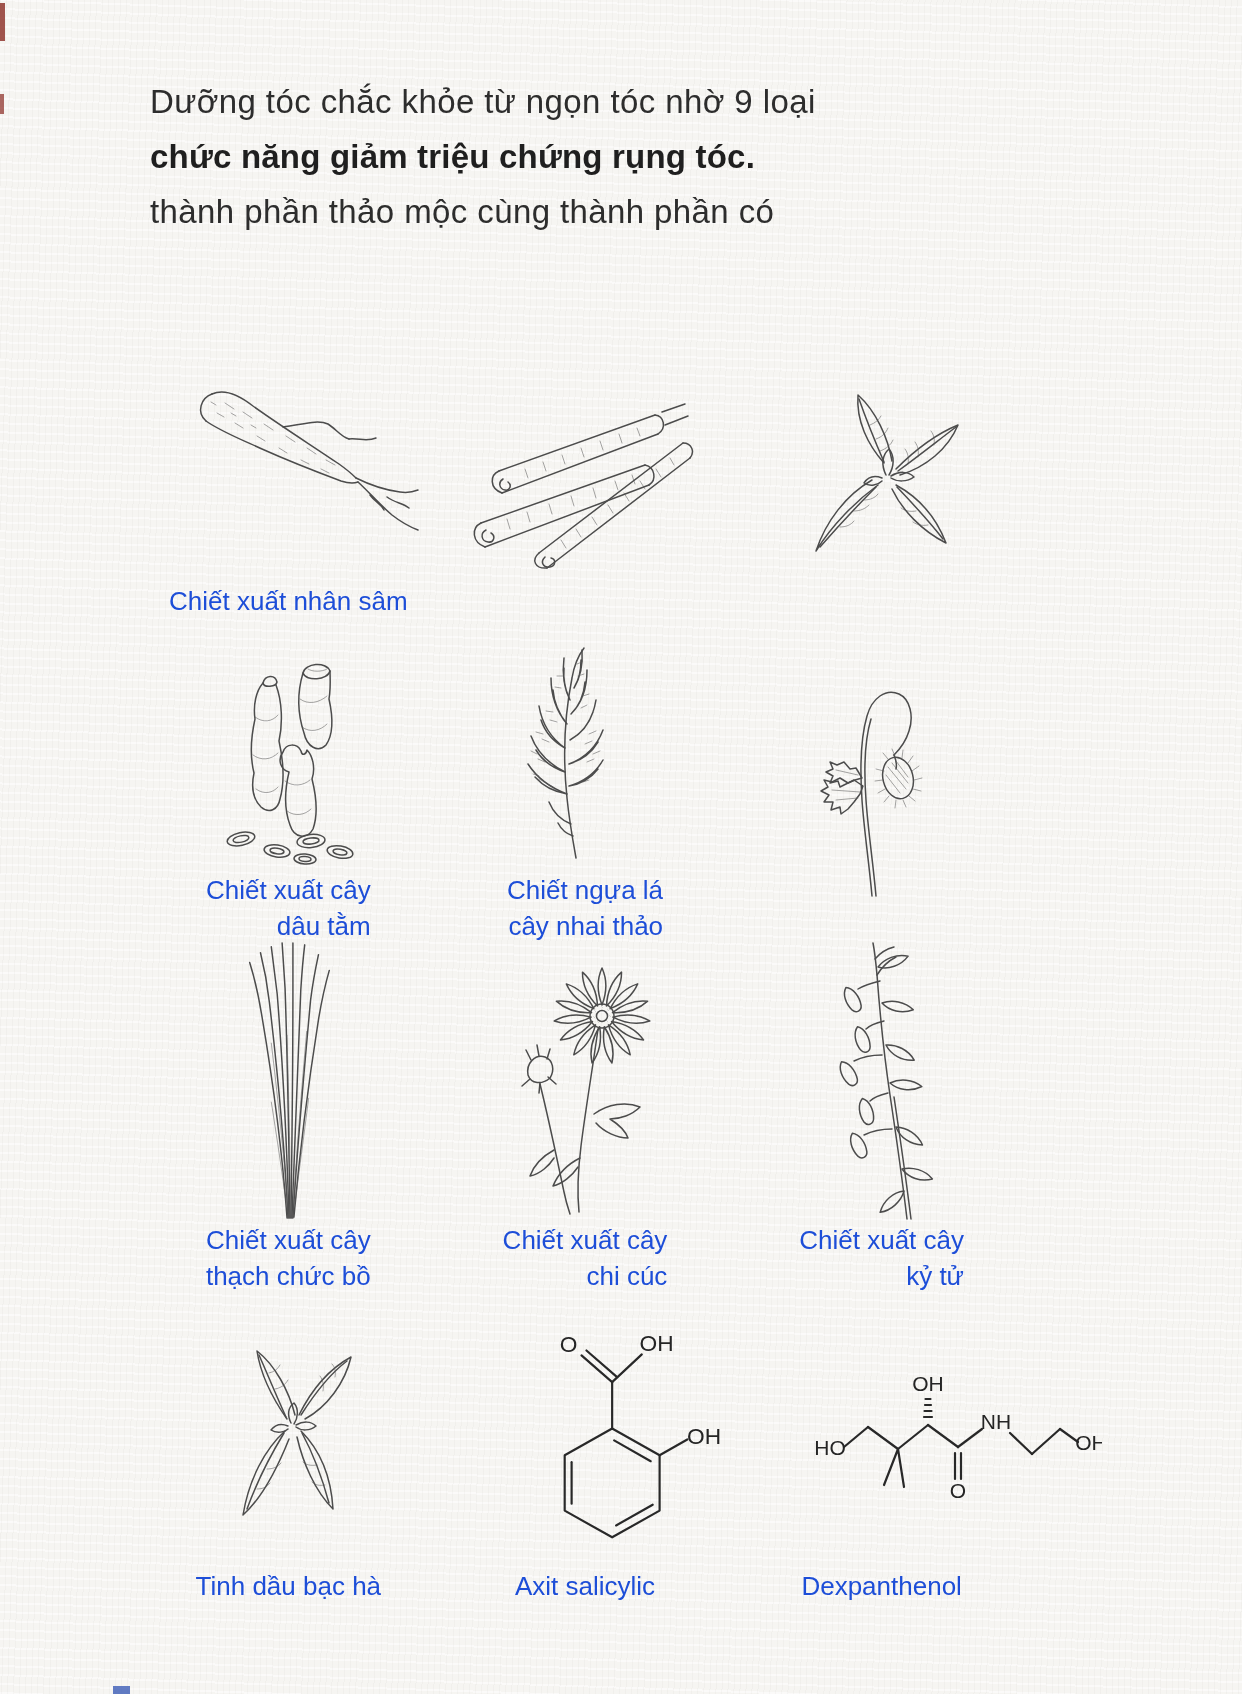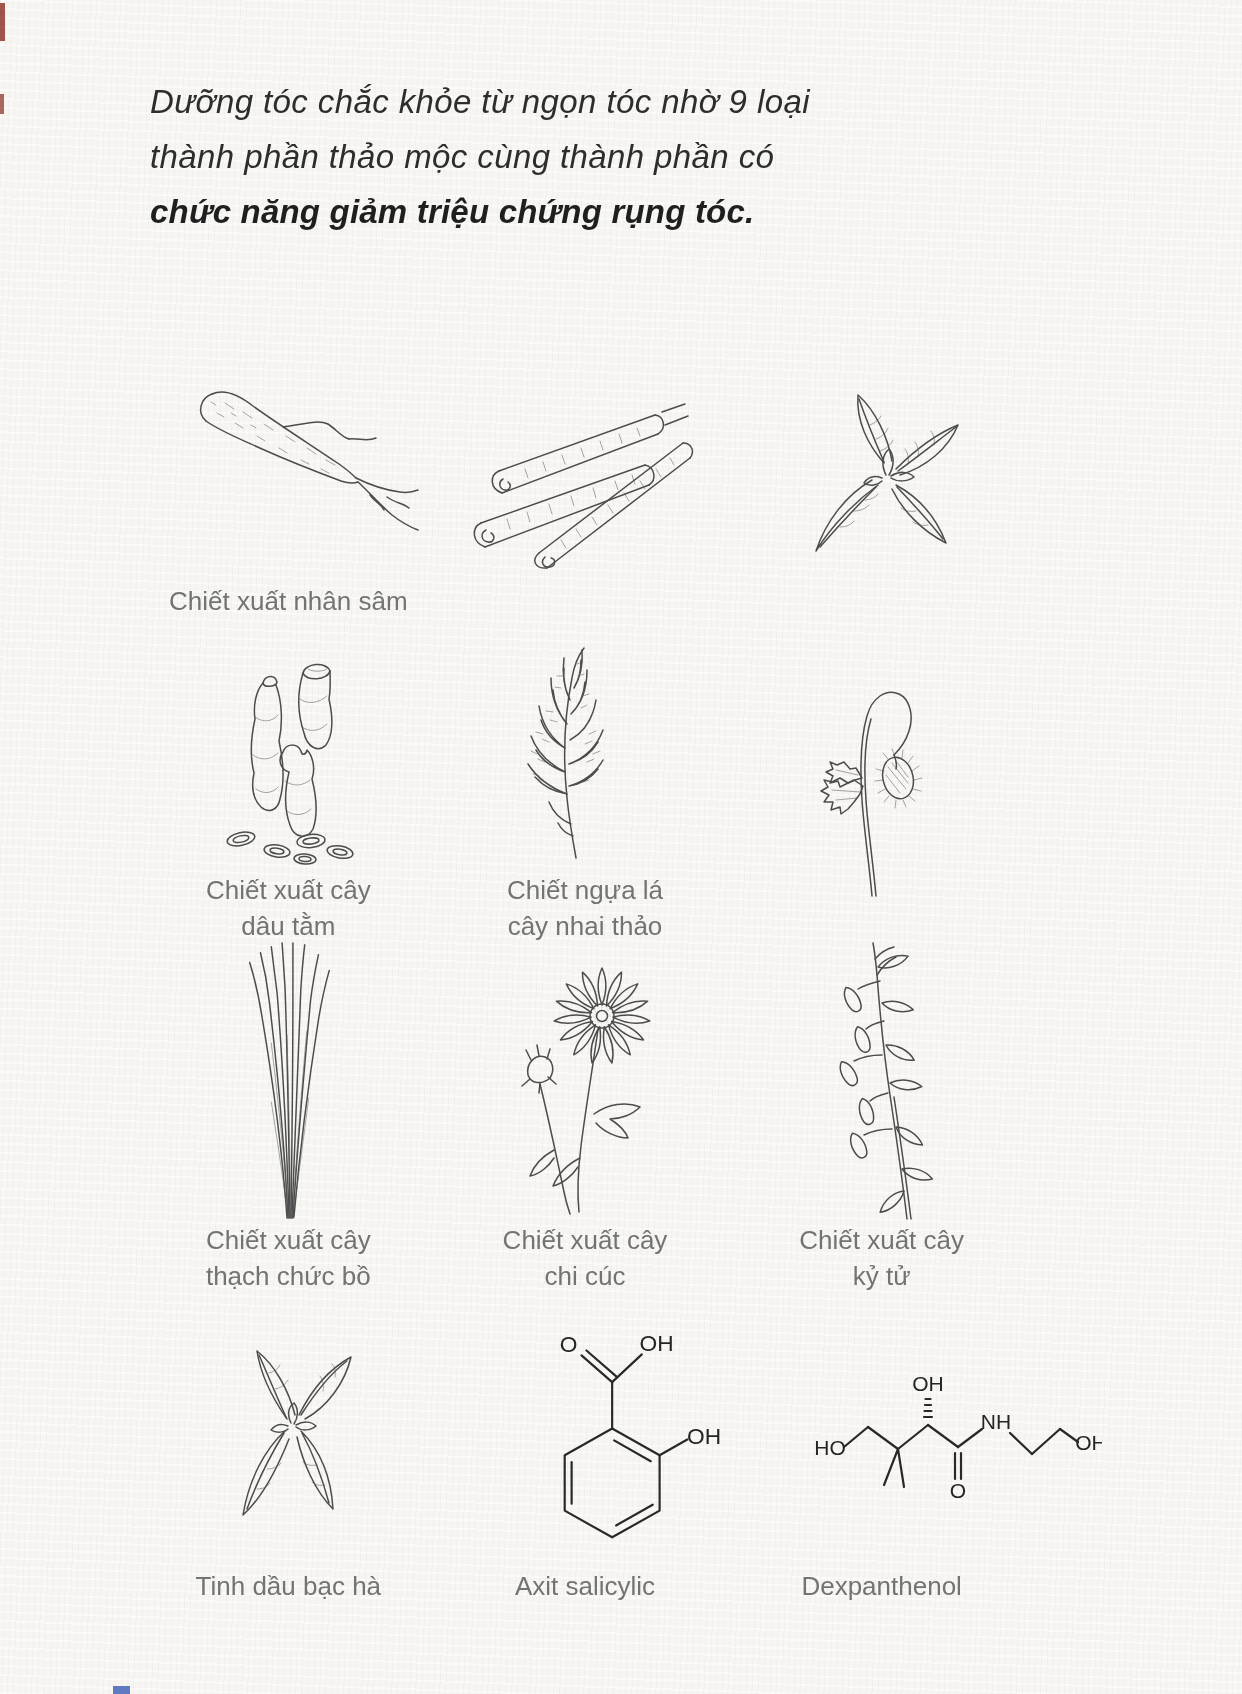--- a/index.html
+++ b/index.html
@@ -12,50 +12,50 @@
   }
   
   body::before{
     content:"";position:absolute;inset:0;pointer-events:none;
     background:
       repeating-linear-gradient(92deg, rgba(120,115,105,.045) 0 1px, transparent 1px 6px),
       repeating-linear-gradient(2deg, rgba(255,255,255,.55) 0 2px, transparent 2px 9px);
   }
   .header{
     position:absolute;left:150px;top:74px;
-    font-size:33px;line-height:55px;color:#2d2d2d;letter-spacing:.4px;font-style:italic;
+    font-size:33px;line-height:55px;color:#2d2d2d;letter-spacing:.4px;
   }
   .h-line.bold{font-weight:700;color:#1f1f1f;letter-spacing:.2px}
   .grid{
     position:absolute;left:140px;top:330px;width:890px;
     display:grid;grid-template-columns:repeat(3,1fr);
     grid-template-rows:295px 325px 350px 310px;
   }
   .cell{display:flex;flex-direction:column;align-items:center;justify-content:flex-end}
   .art{flex:1;display:flex;align-items:center;justify-content:center;width:100%}
-  .label{text-align:center;font-size:26px;line-height:36px;color:#737373;padding-bottom:6px}
+  .label{text-align:right;font-size:26px;line-height:36px;color:#1d4ed8;padding-bottom:6px}
   svg{display:block}
   .sk{fill:none;stroke:#4c4c4c;stroke-width:1.5;stroke-linecap:round;stroke-linejoin:round}
   .hk{fill:none;stroke:#5a5a5a;stroke-width:.9;opacity:.6;stroke-linecap:round}
   .chem{fill:none;stroke:#282828;stroke-width:2.2;stroke-linecap:round;stroke-linejoin:round}
   .chem-label{font-size:23px;fill:#252525;font-family:"Liberation Sans",sans-serif}
   .chem-label.sm{font-size:21px}
   .artifact{position:absolute;pointer-events:none}
 </style>
 </head>
 <body>
 
 <div class="artifact" style="left:0;top:3px;width:5px;height:38px;background:#8a2a22;opacity:.8"></div>
 <div class="artifact" style="left:0;top:94px;width:4px;height:20px;background:#8a2a22;opacity:.7"></div>
 <div class="artifact" style="left:113px;top:1686px;width:17px;height:8px;background:#3b5bb5;opacity:.8"></div>
 
 <div class="header">
   <div class="h-line">Dưỡng tóc chắc khỏe từ ngọn tóc nhờ 9 loại</div>
+  <div class="h-line bold">chức năng giảm triệu chứng rụng tóc.</div>
   <div class="h-line">thành phần thảo mộc cùng thành phần có</div>
-  <div class="h-line bold">chức năng giảm triệu chứng rụng tóc.</div>
 </div>
 
 <div class="grid">
 
   <div class="cell">
     <div class="art" style="transform:translateX(7px)">
       <svg width="260" height="175" viewBox="0 0 260 175">
         <g class="sk">
           <path d="M47,25 C36,29 31,43 41,52"></path>
           <path d="M47,25 C60,19 74,26 88,37 C116,57 146,76 174,95 C181,100 187,105 191,109"></path>

